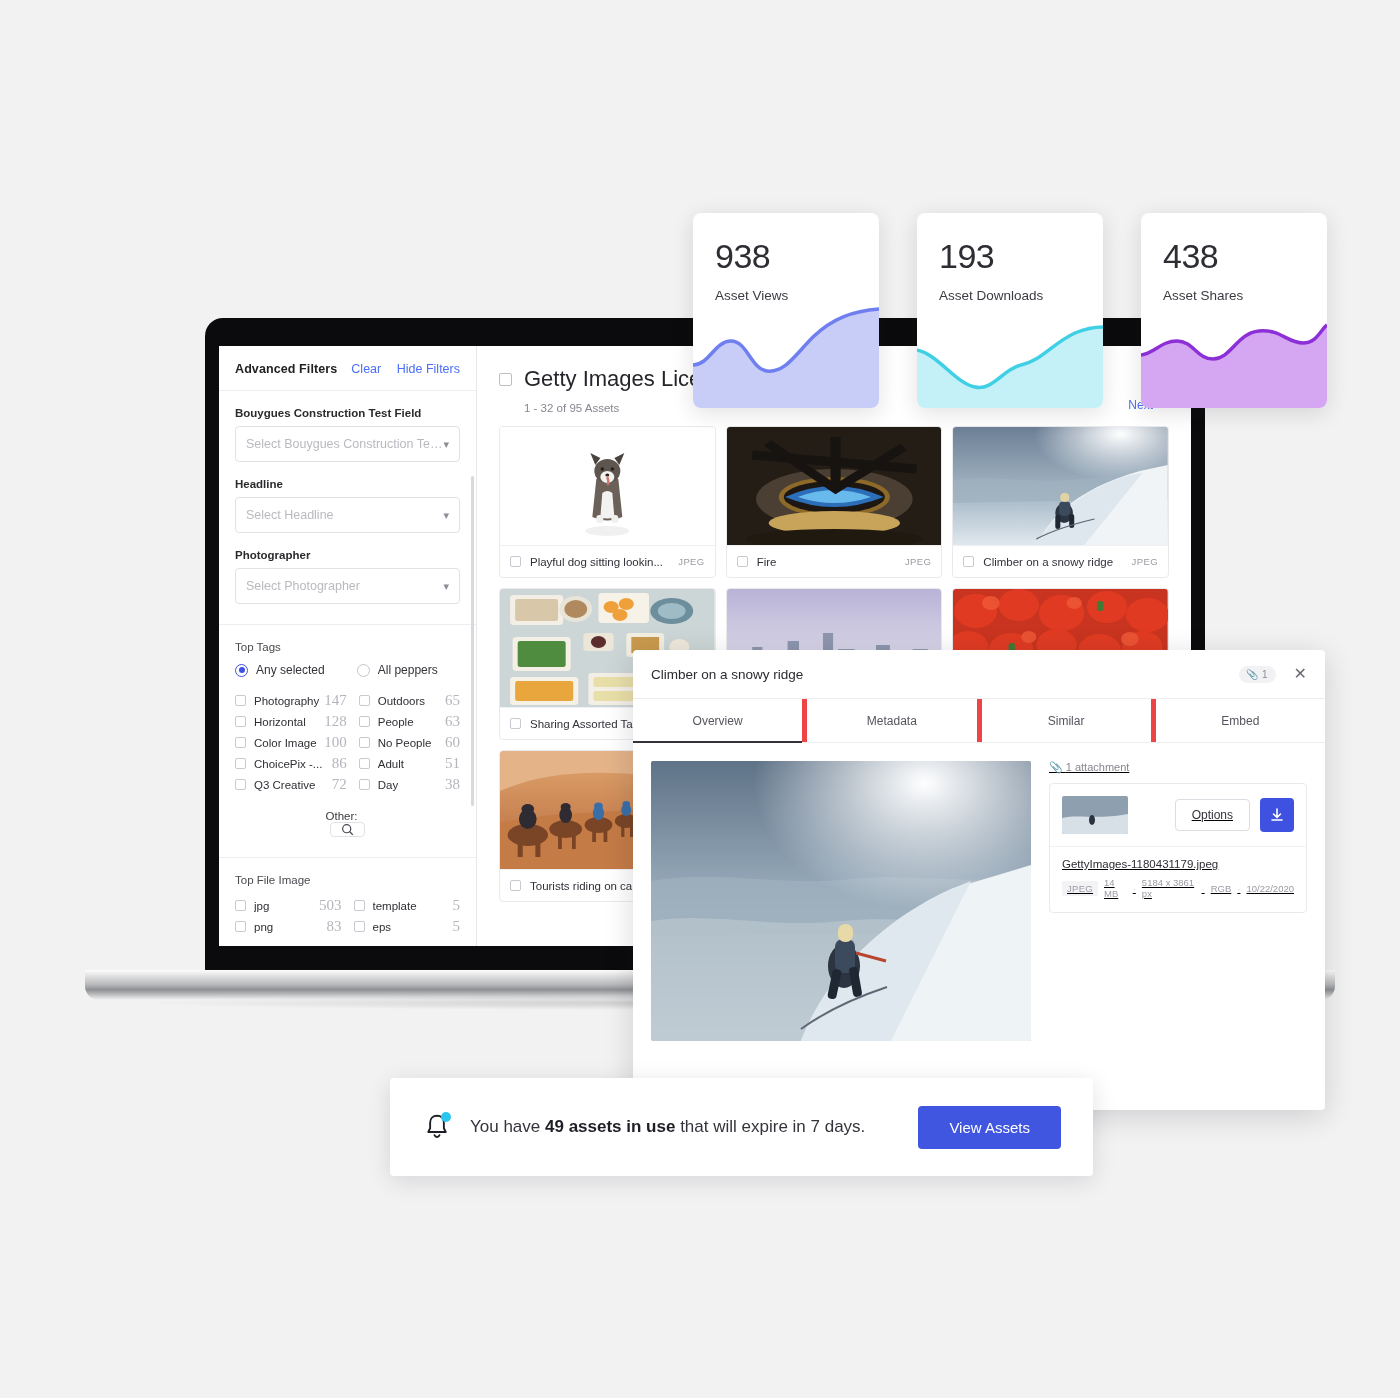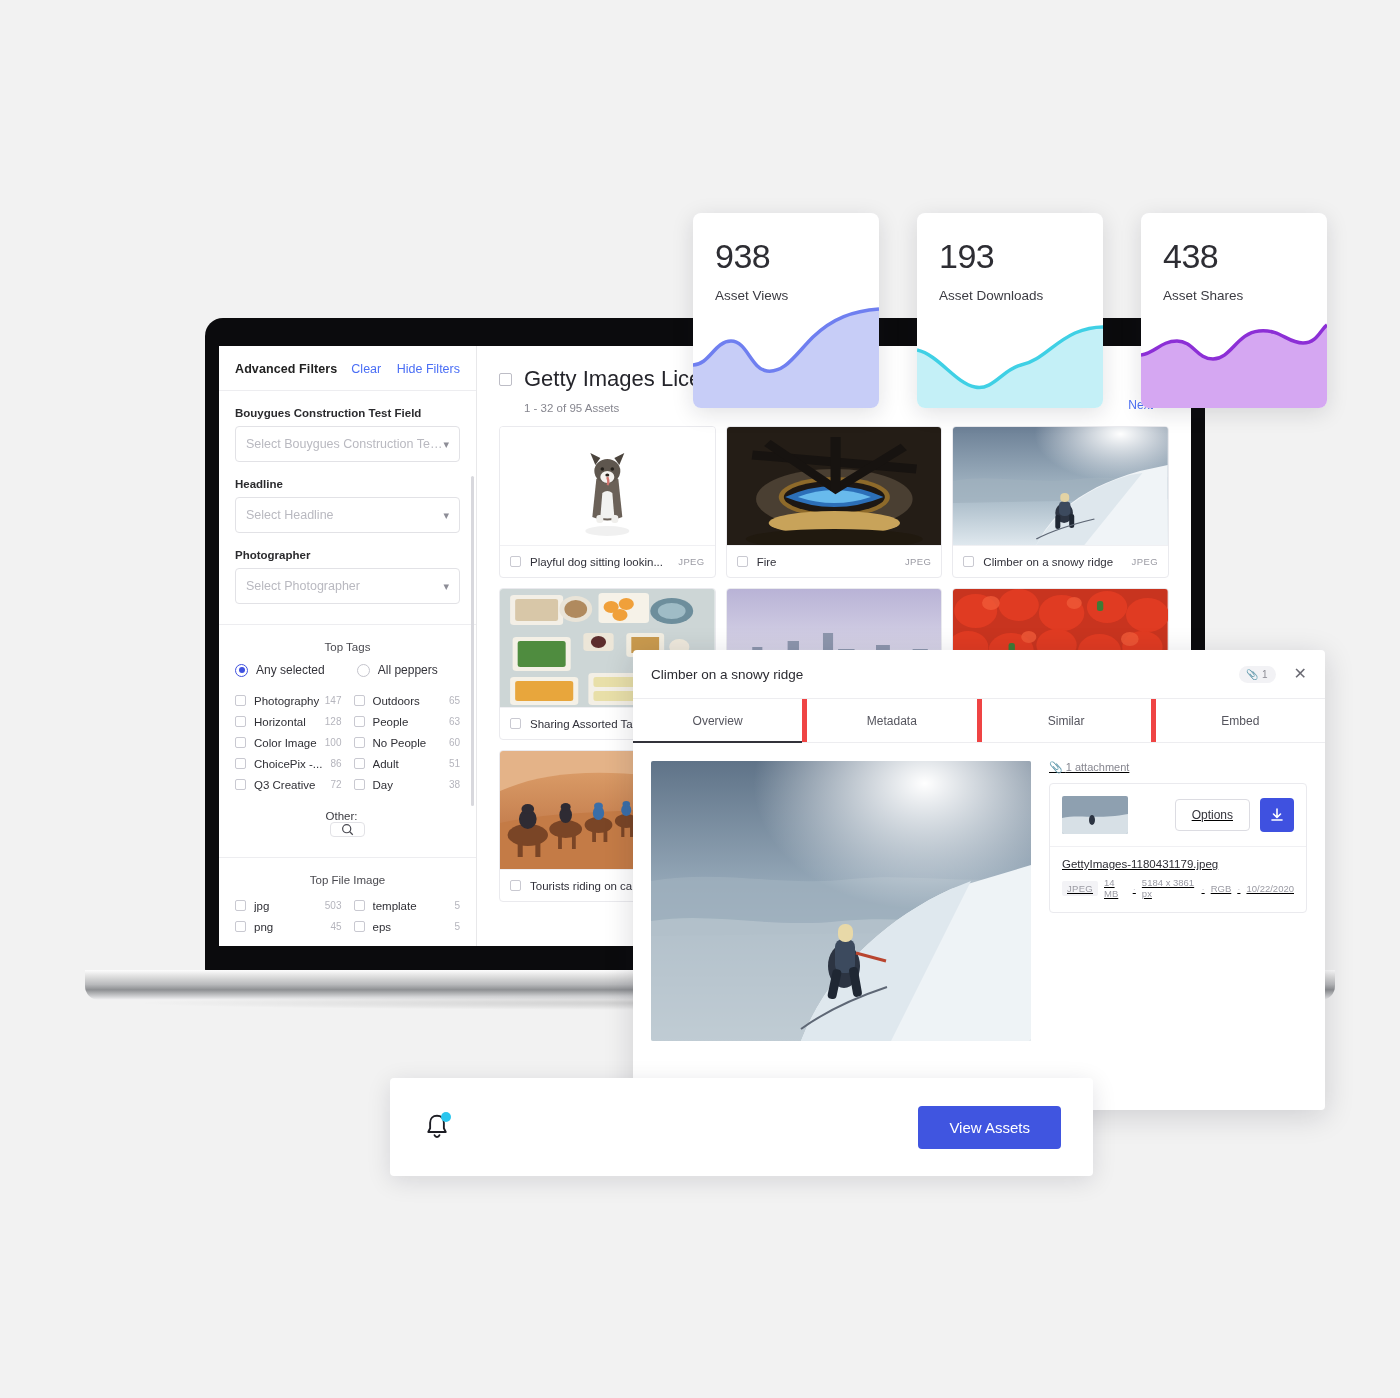--- a/index.html
+++ b/index.html
@@ -52,34 +52,34 @@
   .select-box {
     height: 36px; border: 1px solid #e2e2e6; border-radius: 4px;
     display: flex; align-items: center; padding: 0 10px;
     font-size: 12.5px; color: #b9b9c0;
   }
   .select-box .caret { margin-left: auto; color: #8d8d96; font-size: 11px; }
   .select-box .ph { white-space: nowrap; overflow: hidden; text-overflow: ellipsis; }
 
   .divider { height: 1px; background: #ededf0; margin: 20px 0 0; }
 
-  .section-title { font-size: 11.5px; color: #4a4a50; margin: 16px 0 10px; padding: 0 16px; text-align: center; }
+  .section-title { font-size: 11.5px; color: #4a4a50; margin: 16px 0 10px; padding: 0 16px; }
 
   .radio-row { display: flex; align-items: center; gap: 8px; padding: 0 16px; margin-bottom: 14px; }
   .radio { width: 13px; height: 13px; border-radius: 50%; border: 1px solid #c4c4cc; position: relative; flex:0 0 auto; }
   .radio.on { border-color: #3f51e0; }
   .radio.on::after { content:""; position:absolute; inset:2.5px; border-radius:50%; background:#3f51e0; }
   .radio-label { font-size: 12px; color: #33333a; }
   .radio-row .sp { width: 16px; }
 
   .chk-grid { display: grid; grid-template-columns: 1fr 1fr; padding: 0 16px; column-gap: 12px; row-gap: 2px; }
   .chk-row { display: flex; align-items: center; height: 19px; }
   .chk { width: 11px; height: 11px; border: 1px solid #c9c9d1; border-radius: 2px; margin-right: 8px; flex: 0 0 auto; }
   .chk-label { font-size: 11.5px; color: #2f2f35; white-space: nowrap; overflow: hidden; text-overflow: ellipsis; }
-  .chk-count { margin-left: auto; font-size: 10px; color: #b5b5bd; padding-left: 5px; }
+  .chk-count { margin-left: auto; font-size: 15px; color: #b5b5bd; padding-left: 5px; font-family: Liberation Serif, serif; }
 
   .other-row { display: flex; align-items: center; padding: 0 16px; margin-top: 16px; flex-direction: column; }
   .other-label { font-size: 11.5px; color: #3a3a40; margin-right: 12px; }
   .other-input {
     flex: 1; height: 34px; border: 1px solid #e2e2e6; border-radius: 4px;
     display: flex; align-items: center; padding: 0 10px;
   }
 
   
   #main { flex: 1; background: #fff; position: relative; overflow: hidden; }
@@ -295,21 +295,21 @@
               <span class="chk-count">503</span>
             </div>
             <div class="chk-row">
               <span class="chk"></span>
               <span class="chk-label">template</span>
               <span class="chk-count">5</span>
             </div>
             <div class="chk-row">
               <span class="chk"></span>
               <span class="chk-label">png</span>
-              <span class="chk-count">45</span>
+              <span class="chk-count">83</span>
             </div>
             <div class="chk-row">
               <span class="chk"></span>
               <span class="chk-label">eps</span>
               <span class="chk-count">5</span>
             </div>
             <div class="chk-row"></div>
             <div class="chk-row"></div>
           </div>
 
@@ -726,14 +726,17 @@
 </div>
 
 <div id="notif">
   <div id="bell-wrap">
     <svg width="30" height="30" viewBox="0 0 24 24">
       <path d="M12 3 C8.7 3 6.5 5.2 6.5 8.5 L6.5 13 L5 16 L19 16 L17.5 13 L17.5 8.5 C17.5 5.2 15.3 3 12 3 Z" fill="none" stroke="#1d1d24" stroke-width="1.5" stroke-linejoin="round"></path>
       <path d="M10 18.5 C10.4 19.5 11.1 20 12 20 C12.9 20 13.6 19.5 14 18.5" fill="none" stroke="#1d1d24" stroke-width="1.5" stroke-linecap="round"></path>
     </svg>
     <span id="bell-dot"></span>
   </div>
+  <div id="notif-text">
+    <span>You have </span><b>49 assets in use</b><span> that will expire in 7 days.</span>
+  </div>
   <button id="view-assets-btn">View Assets</button>
 </div>
 
 </body></html>

